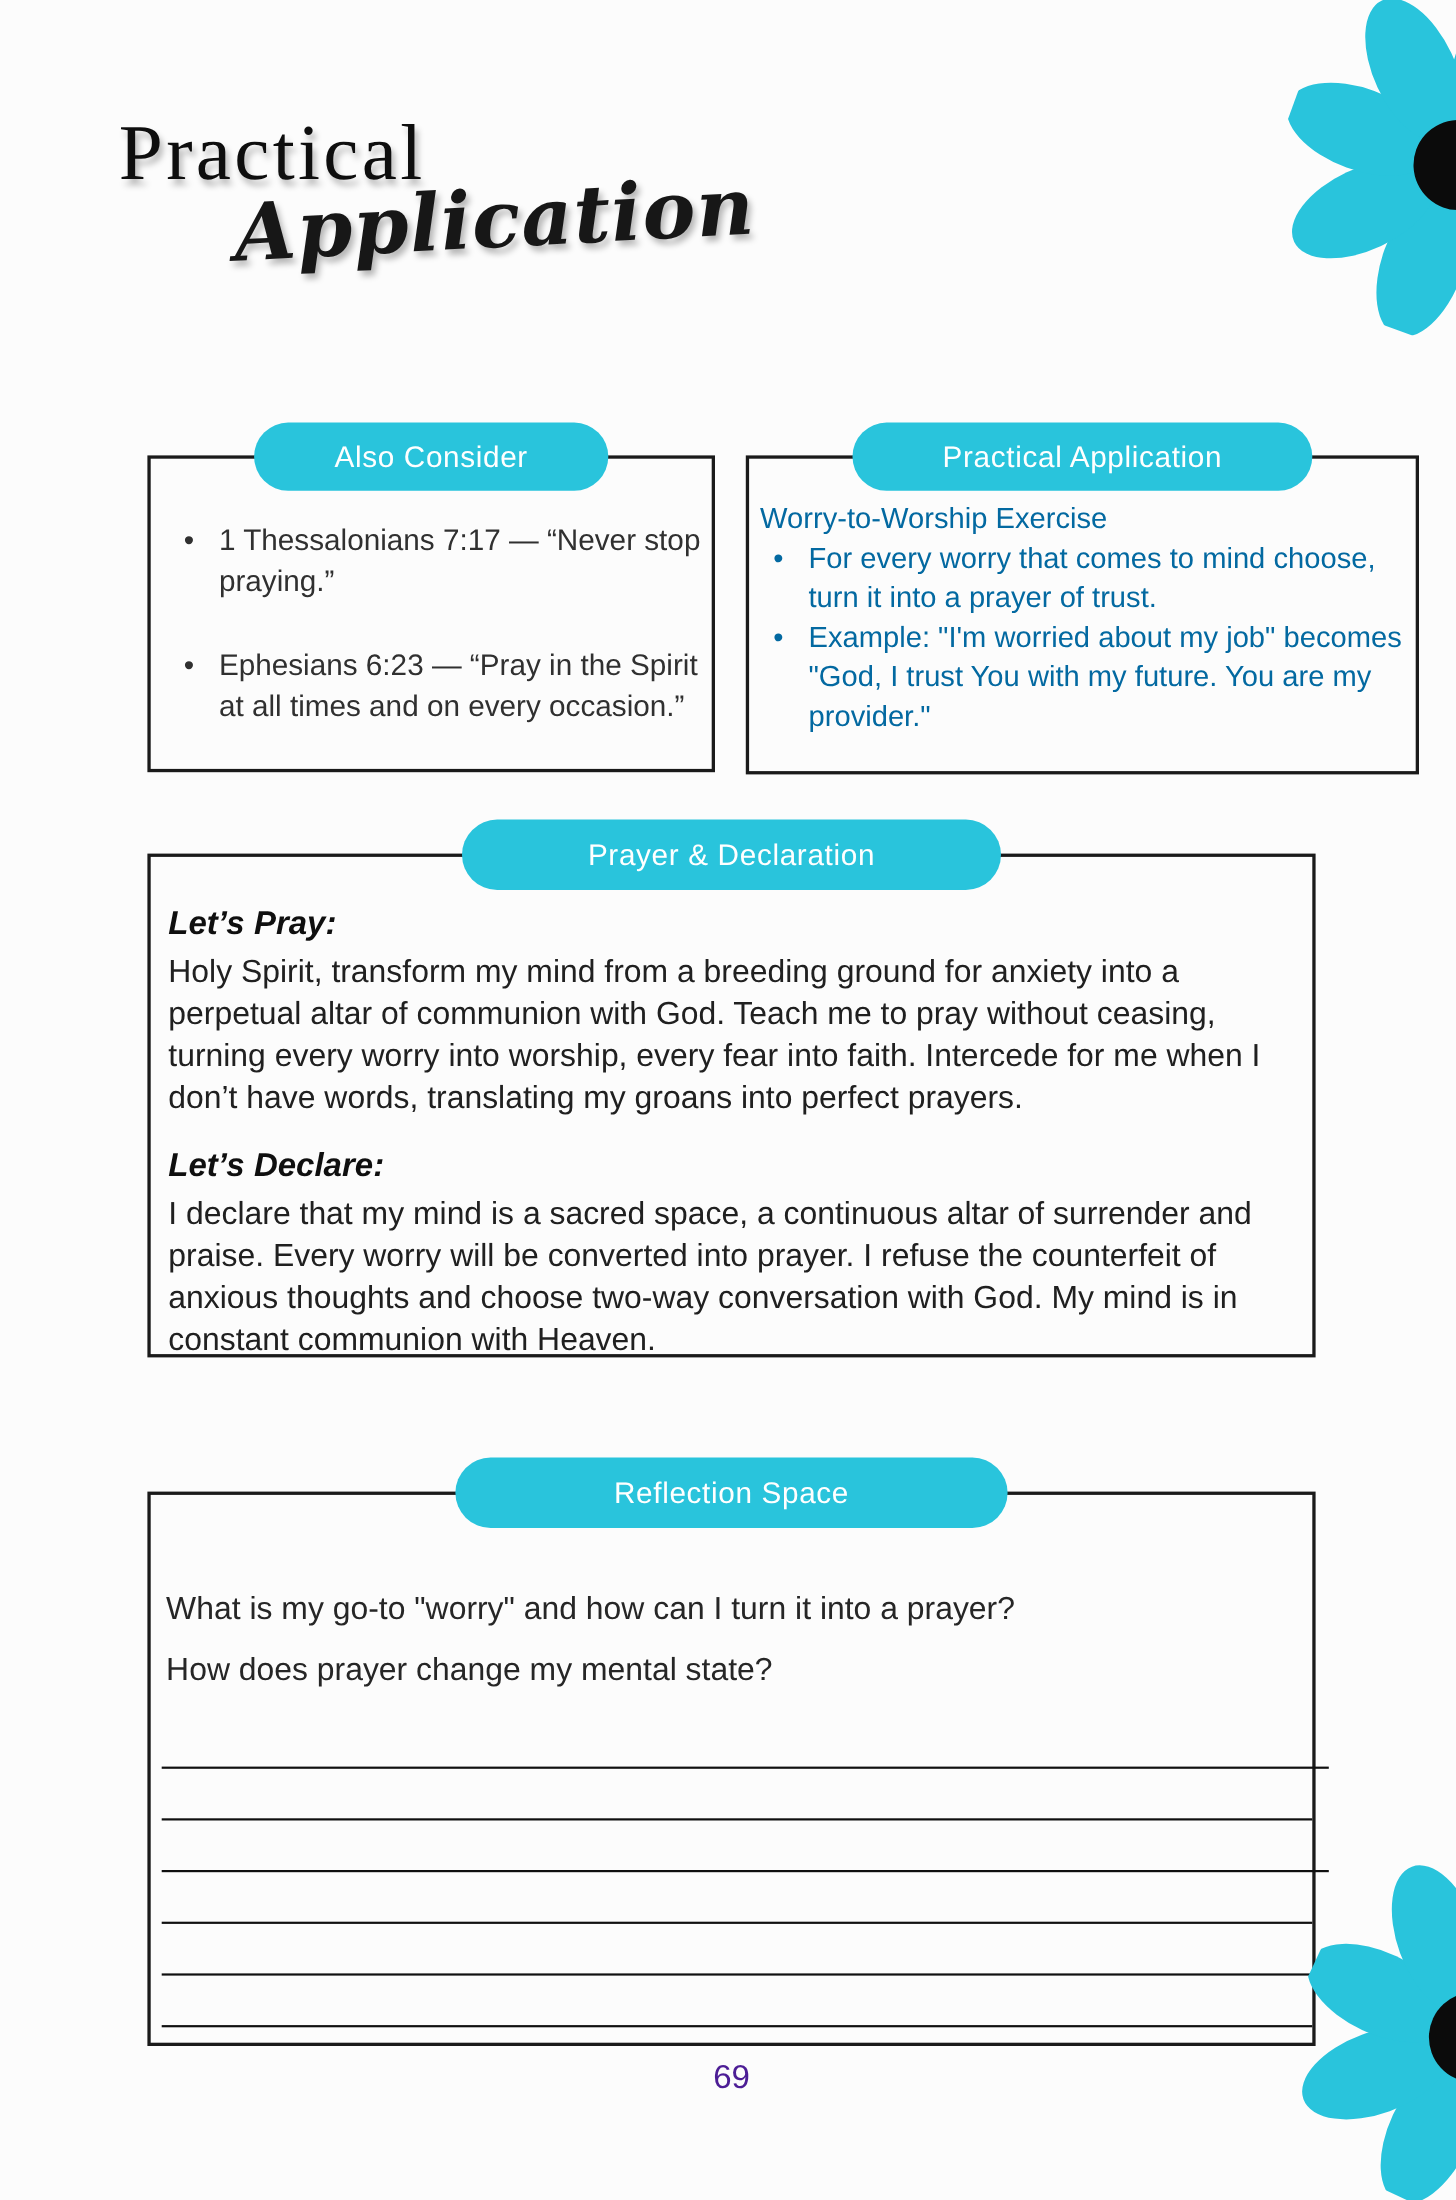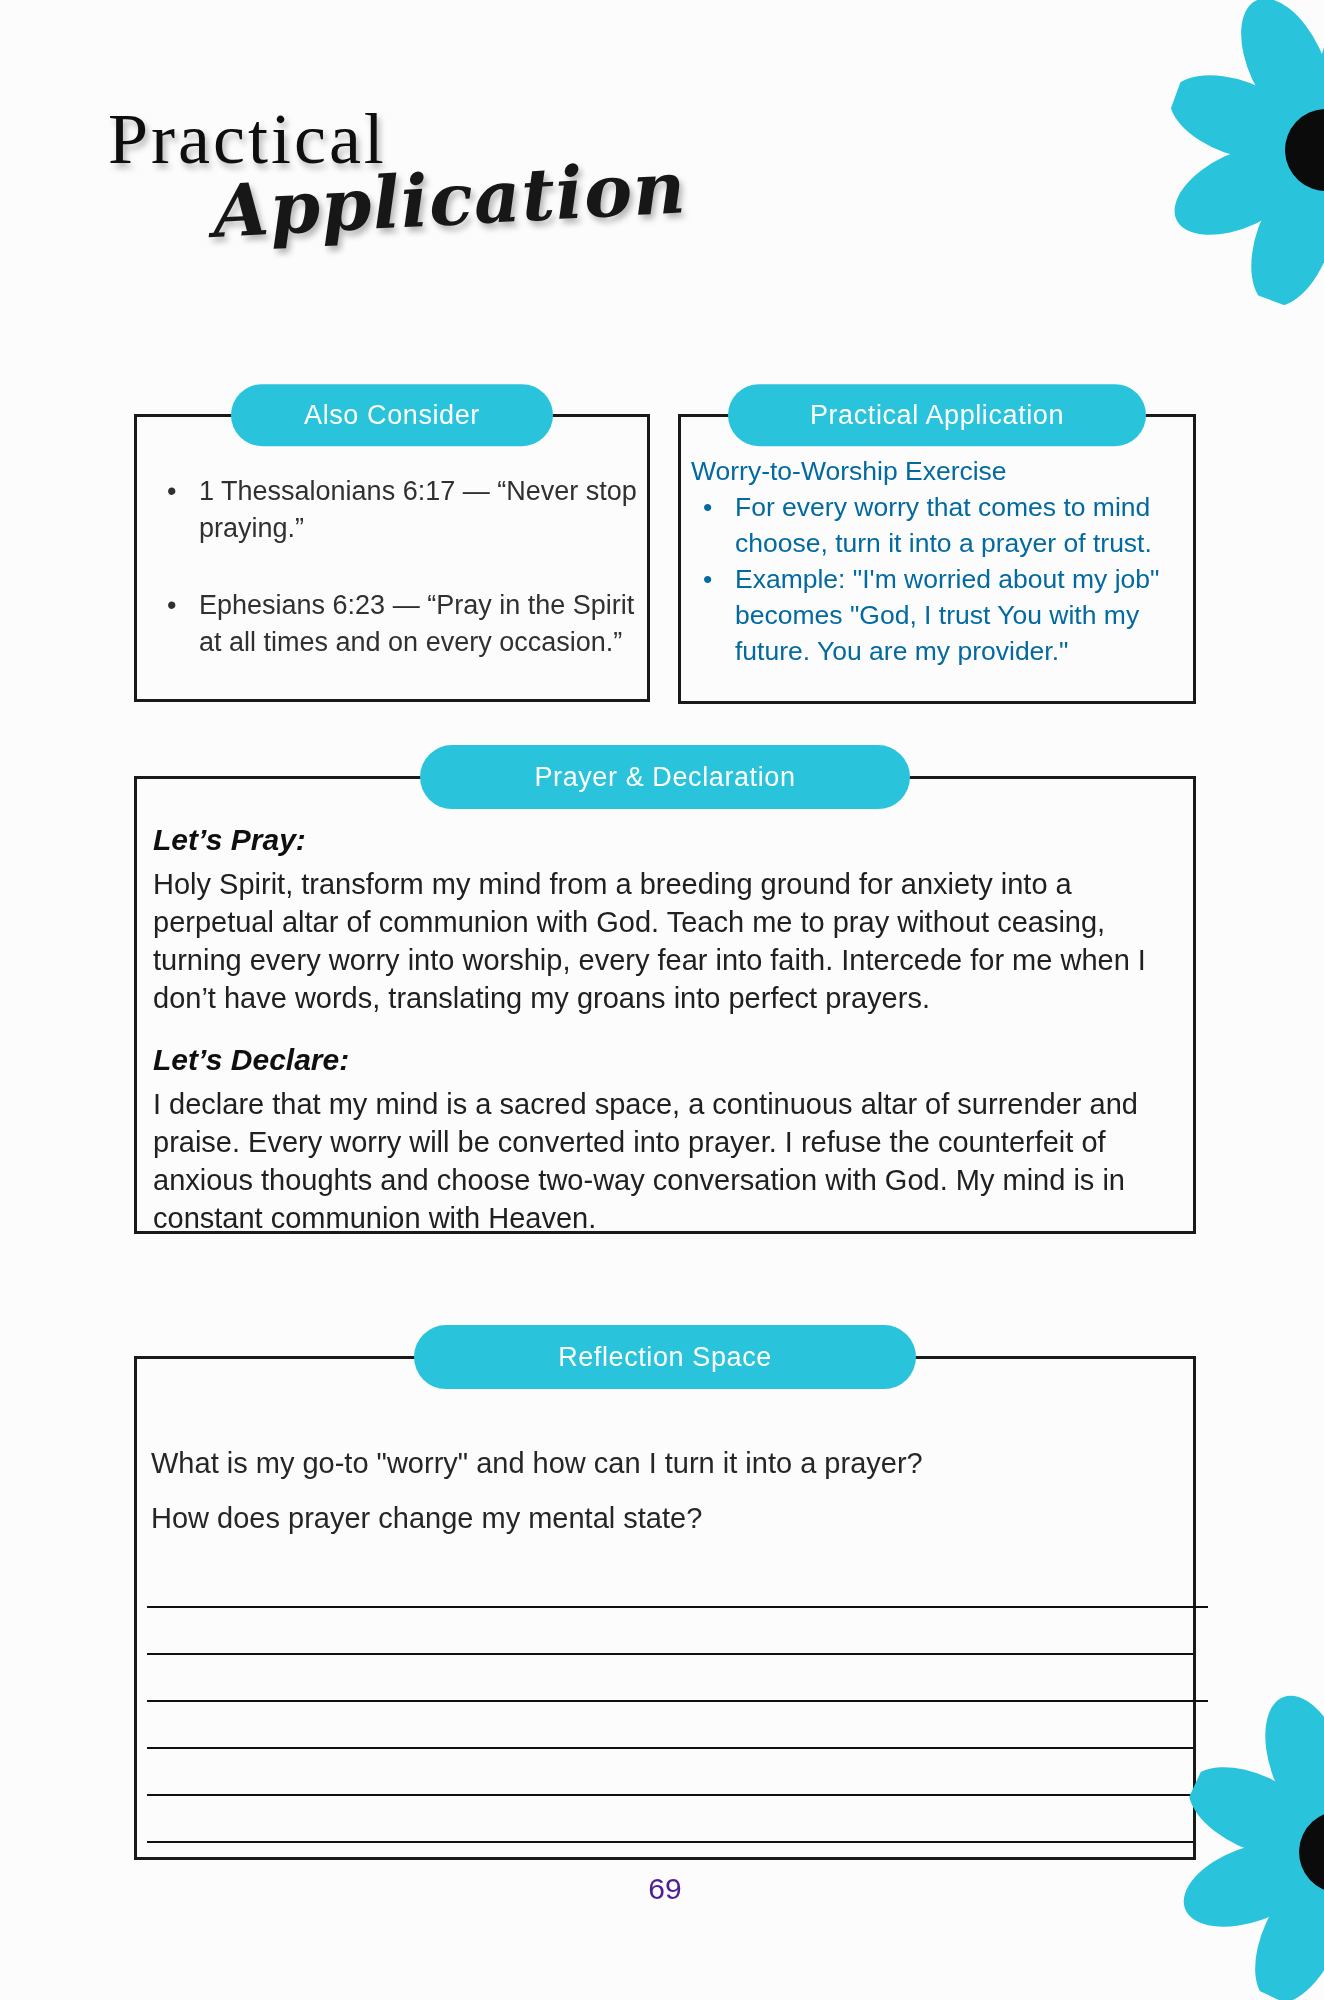--- a/index.html
+++ b/index.html
@@ -26,21 +26,21 @@
   
   .box { position:absolute; border:3px solid var(--ink,#1a1a1a); box-sizing:border-box; background:transparent; }
   .pill {
     position:absolute; top:0; left:50%; transform:translate(-50%,-53%);
     background:var(--accent,#29C4DC); color:#ffffff;
     height:62px; padding:12px 46px; border-radius:999px; box-sizing:border-box;
     display:flex; align-items:center; justify-content:center;
     font-size:27px; letter-spacing:0.6px; white-space:nowrap;
   }
   #box-also        { left:134px; top:414px;  width:516px;  height:288px; }
-  #box-practical   { left:678px; top:414px;  width:518px;  height:290px; }
+  #box-practical   { left:678px; top:414px;  width:612px;  height:290px; }
   #box-prayer      { left:134px; top:776px;  width:1062px; height:458px; }
   #box-reflection  { left:134px; top:1356px; width:1062px; height:504px; }
   #pill-also       { min-width:322px; }
   #pill-practical  { min-width:418px; }
   #pill-prayer     { min-width:490px; height:64px; }
   #pill-reflection { min-width:502px; height:64px; }
 
   
   #box-also .body { padding:56px 10px 0 16px; font-size:27px; line-height:37px; color:#303030; }
   #box-also .bullet + .bullet { margin-top:40px; }
@@ -92,21 +92,21 @@
         <ellipse cx="0" cy="-95" rx="37" ry="70" transform="rotate(270)"></ellipse>
         <ellipse cx="0" cy="-95" rx="37" ry="70" transform="rotate(315)"></ellipse>
       </g>
       <circle r="41" fill="#0b0b0b"></circle>
     </svg>
   </div>
 
   <div class="box" id="box-also">
     <div class="pill" id="pill-also">Also Consider</div>
     <div class="body">
-      <div class="bullet">1 Thessalonians 6:17 — “Never stop praying.”</div>
+      <div class="bullet">1 Thessalonians 7:17 — “Never stop praying.”</div>
       <div class="bullet">Ephesians 6:23 — “Pray in the Spirit at all times and on every occasion.”</div>
     </div>
   </div>
 
   <div class="box" id="box-practical">
     <div class="pill" id="pill-practical">Practical Application</div>
     <div class="body">
       <div>Worry-to-Worship Exercise</div>
       <div class="bullet">For every worry that comes to mind choose, turn it into a prayer of trust.</div>
       <div class="bullet">Example: "I'm worried about my job" becomes "God, I trust You with my future. You are my provider."</div>

